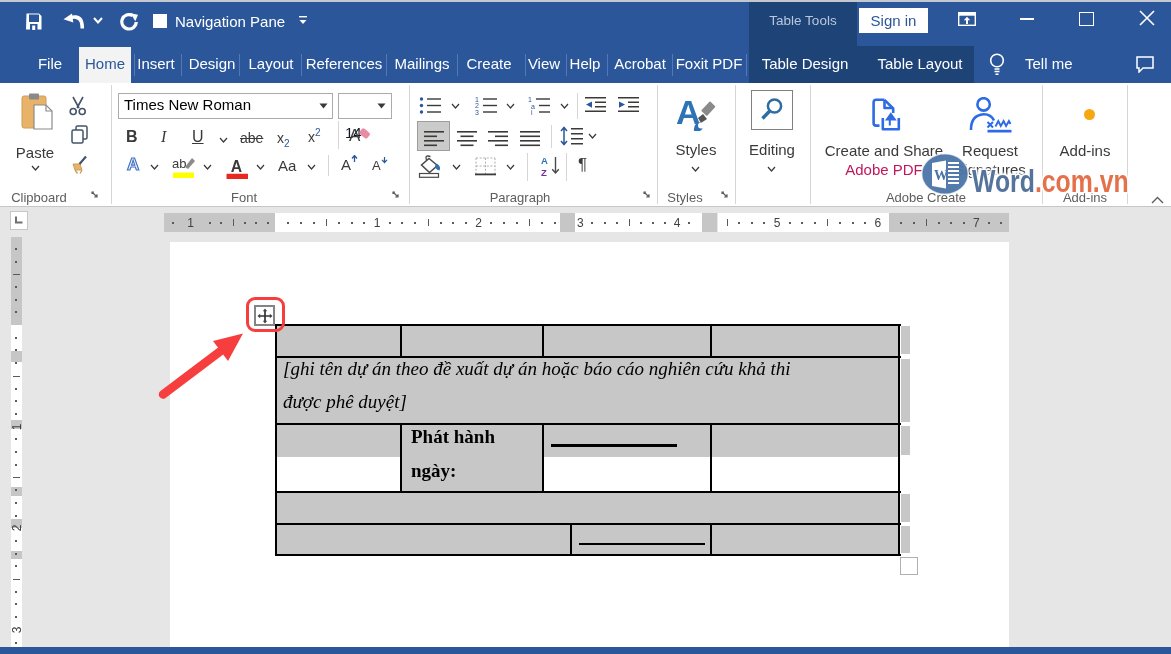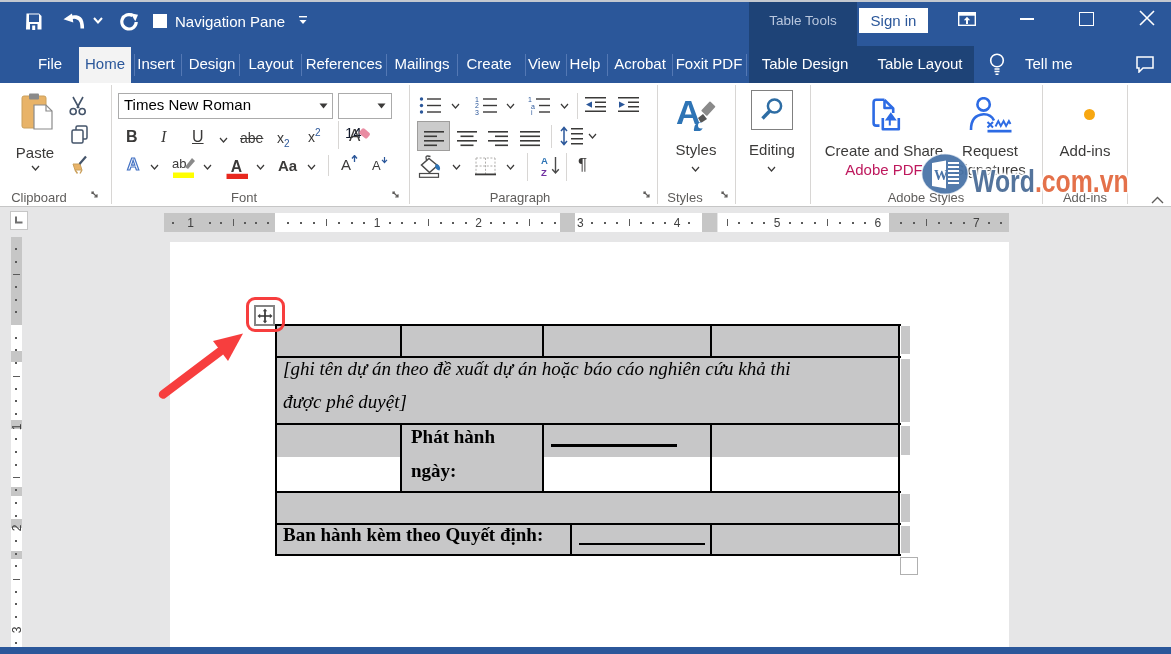--- a/index.html
+++ b/index.html
@@ -108,21 +108,21 @@
 <div class="gsep" style="left:408.5px;"></div>
 <div class="gsep" style="left:656.5px;"></div>
 <div class="gsep" style="left:735.3px;"></div>
 <div class="gsep" style="left:810.2px;"></div>
 <div class="gsep" style="left:1042.2px;"></div>
 <div class="gsep" style="left:1126.8px;"></div>
 <div class="glabel" style="left:-31px;width:140px;">Clipboard</div>
 <div class="glabel" style="left:174px;width:140px;">Font</div>
 <div class="glabel" style="left:450px;width:140px;">Paragraph</div>
 <div class="glabel" style="left:615px;width:140px;">Styles</div>
-<div class="glabel" style="left:856px;width:140px;">Adobe Styles</div>
+<div class="glabel" style="left:856px;width:140px;">Adobe Create</div>
 <div class="glabel" style="left:1015px;width:140px;">Add-ins</div>
 <svg class="abs" style="left:91px;top:191px;" width="10" height="10" viewBox="0 0 10 10">
 <path d="M1 3 L1 1 L3 1 M1.5 1.5 L6 6 M6 3.2 L6 6 L3.2 6" stroke="#5f5d5b" stroke-width="1.2" fill="none"></path>
 </svg>
 <svg class="abs" style="left:392px;top:191px;" width="10" height="10" viewBox="0 0 10 10">
 <path d="M1 3 L1 1 L3 1 M1.5 1.5 L6 6 M6 3.2 L6 6 L3.2 6" stroke="#5f5d5b" stroke-width="1.2" fill="none"></path>
 </svg>
 <svg class="abs" style="left:643px;top:191px;" width="10" height="10" viewBox="0 0 10 10">
 <path d="M1 3 L1 1 L3 1 M1.5 1.5 L6 6 M6 3.2 L6 6 L3.2 6" stroke="#5f5d5b" stroke-width="1.2" fill="none"></path>
 </svg>
@@ -192,21 +192,21 @@
 <svg class="abs" style="left:203px;top:164px;" width="9" height="6" viewBox="0 0 9 6">
       <path d="M1 1 L4.5 5 L8 1" fill="none" stroke="#3b3a39" stroke-width="1.2"></path>
     </svg>
 <svg class="abs" style="left:226px;top:157px;" width="22" height="22" viewBox="0 0 20 21">
 <text x="4" y="14" font-size="15" font-weight="bold" fill="#3b3a39" font-family="Liberation Sans">A</text>
 <rect x="0" y="16" width="21" height="5.5" fill="#e8281e"></rect>
 </svg>
 <svg class="abs" style="left:256px;top:164px;" width="9" height="6" viewBox="0 0 9 6">
       <path d="M1 1 L4.5 5 L8 1" fill="none" stroke="#3b3a39" stroke-width="1.2"></path>
     </svg>
-<div class="abs" style="left:278px;top:157px;color:#3b3a39;font-size:15px;font-weight:bold;">Aa</div>
+<div class="abs" style="left:278px;top:157px;color:#3b3a39;font-size:15px;">Aa</div>
 <svg class="abs" style="left:307px;top:164px;" width="9" height="6" viewBox="0 0 9 6">
       <path d="M1 1 L4.5 5 L8 1" fill="none" stroke="#3b3a39" stroke-width="1.2"></path>
     </svg>
 <div class="abs" style="left:328px;top:155px;width:1px;height:21px;background:#d8d6d4;"></div>
 <svg class="abs" style="left:341px;top:155px;" width="17" height="17" viewBox="0 0 17 17">
 <text x="0" y="15" font-size="15" fill="#3b3a39" font-family="Liberation Sans">A</text>
 <path d="M13.5 7 L13.5 1 M11 3.5 L13.5 0.5 L16 3.5" stroke="#2b579a" stroke-width="1.3" fill="none"></path>
 </svg>
 <svg class="abs" style="left:372px;top:157px;" width="16" height="15" viewBox="0 0 16 15">
 <text x="0" y="13" font-size="13" fill="#3b3a39" font-family="Liberation Sans">A</text>
@@ -516,21 +516,20 @@
 <div class="tl" style="left:400px;top:424px;width:2px;height:67.5px;"></div>
 <div class="tl" style="left:541.5px;top:424px;width:2px;height:67.5px;"></div>
 <div class="tl" style="left:709.5px;top:424px;width:2px;height:67.5px;"></div>
 <div class="tl" style="left:570px;top:523.5px;width:2px;height:31.5px;"></div>
 <div class="tl" style="left:710px;top:523.5px;width:2px;height:31.5px;"></div>
 <div class="doctext it" style="left:283px;top:358px;">[ghi tên dự án theo đề xuất dự án hoặc báo cáo nghiên cứu khả thi</div>
 <div class="doctext it" style="left:283px;top:390.5px;">được phê duyệt]</div>
 <div class="doctext bd" style="left:411px;top:425.5px;">Phát hành</div>
 <div class="doctext bd" style="left:411px;top:460px;">ngày:</div>
 <div class="tl" style="left:551px;top:444px;width:125.5px;height:2.5px;"></div>
-<div class="doctext bd" style="left:283px;top:523.5px;">Ban hành kèm theo Quyết định:</div>
 <div class="tl" style="left:579px;top:542.5px;width:125.5px;height:2.5px;"></div>
 <div class="abs" style="left:900px;top:556.5px;width:16px;height:16px;background:#fff;border:1.5px solid #b0b0b0;"></div>
 <div class="abs" style="left:254px;top:305px;width:21px;height:21px;background:#fff;border:2px solid #848484;box-sizing:border-box;"></div>
 <svg class="abs" style="left:256.5px;top:307.5px;" width="16" height="16" viewBox="0 0 16 16">
 <path d="M8 2 L8 14 M2 8 L14 8" stroke="#333" stroke-width="1.7"></path>
 <path d="M8 0.5 L5.8 3.2 L10.2 3.2 Z" fill="#404040"></path>
 <path d="M8 15.5 L5.8 12.8 L10.2 12.8 Z" fill="#404040"></path>
 <path d="M0.5 8 L3.2 5.8 L3.2 10.2 Z" fill="#404040"></path>
 <path d="M15.5 8 L12.8 5.8 L12.8 10.2 Z" fill="#404040"></path>
 </svg>

